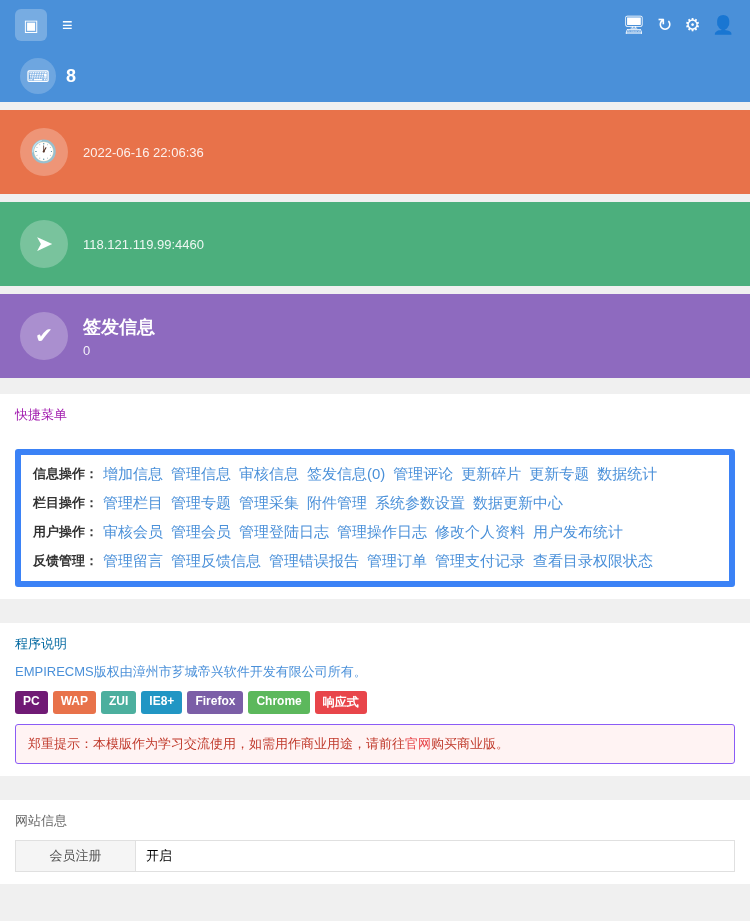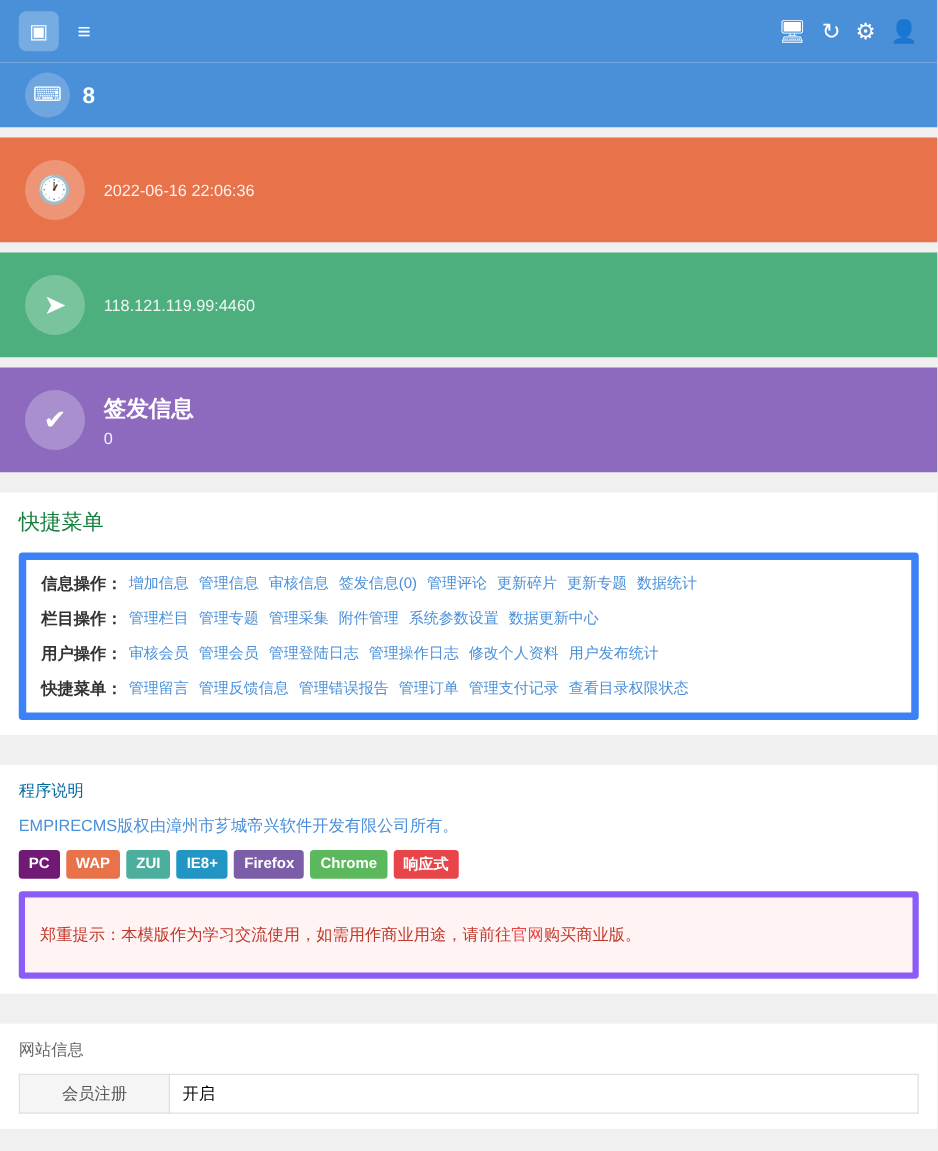--- a/index.html
+++ b/index.html
@@ -50,23 +50,23 @@
     .card-green { background: #4caf7d; }
     .card-purple { background: #8e6abf; }
 
     
     .section {
       background: white;
       margin: 8px 0;
       padding: 12px 15px;
     }
     .section-title {
-      font-size: 17px;
-      color: #15803d;
-      margin-bottom: 8px;
+      font-size: 13px;
+      color: #a21caf;
+      margin-bottom: 20px;
       padding-bottom: 5px;
     }
     .quick-menu-box {
       border: 6px solid #3b82f6;
       padding: 10px 12px;
       border-radius: 3px;
     }
     .menu-row {
       display: flex;
       align-items: flex-start;
@@ -82,21 +82,21 @@
       margin-right: 5px;
     }
     .menu-links {
       display: flex;
       flex-wrap: wrap;
       gap: 2px 0;
     }
     .menu-link {
       color: #4a90d9;
       text-decoration: none;
-      font-size: 12px;
+      font-size: 15px;
       margin-right: 8px;
       cursor: pointer;
     }
 
     
     .program-section {
       background: white;
       margin: 8px 0;
       padding: 12px 15px;
     }
@@ -113,22 +113,22 @@
     .tag-blue { background: #701a75; }
     .tag-orange { background: #e8724a; }
     .tag-teal { background: #4caf9e; }
     .tag-cyan { background: #2196c4; }
     .tag-purple { background: #7b5ea7; }
     .tag-green { background: #5cb85c; }
     .tag-red { background: #e8454a; }
 
     .warning-box {
       background: #fff3f3;
-      border: 5px solid #8b5cf6;
-      padding: 21px 12px;
+      border: 1px solid #8b5cf6;
+      padding: 10px 12px;
       border-radius: 3px;
       font-size: 13px;
       color: #c0392b;
     }
     .warning-box a { color: #e8454a; }
 
     
     .website-section {
       background: white;
       margin: 8px 0;
@@ -256,21 +256,21 @@
         <a class="menu-link">审核会员</a>
         <a class="menu-link">管理会员</a>
         <a class="menu-link">管理登陆日志</a>
         <a class="menu-link">管理操作日志</a>
         <a class="menu-link">修改个人资料</a>
         <a class="menu-link">用户发布统计</a>
       </div>
     </div>
 
     <div class="menu-row">
-      <span class="menu-category">快捷菜单：</span>
+      <span class="menu-category">反馈管理：</span>
       <div class="menu-links">
         <a class="menu-link">管理留言</a>
         <a class="menu-link">管理反馈信息</a>
         <a class="menu-link">管理错误报告</a>
         <a class="menu-link">管理订单</a>
         <a class="menu-link">管理支付记录</a>
         <a class="menu-link">查看目录权限状态</a>
       </div>
     </div>
 

